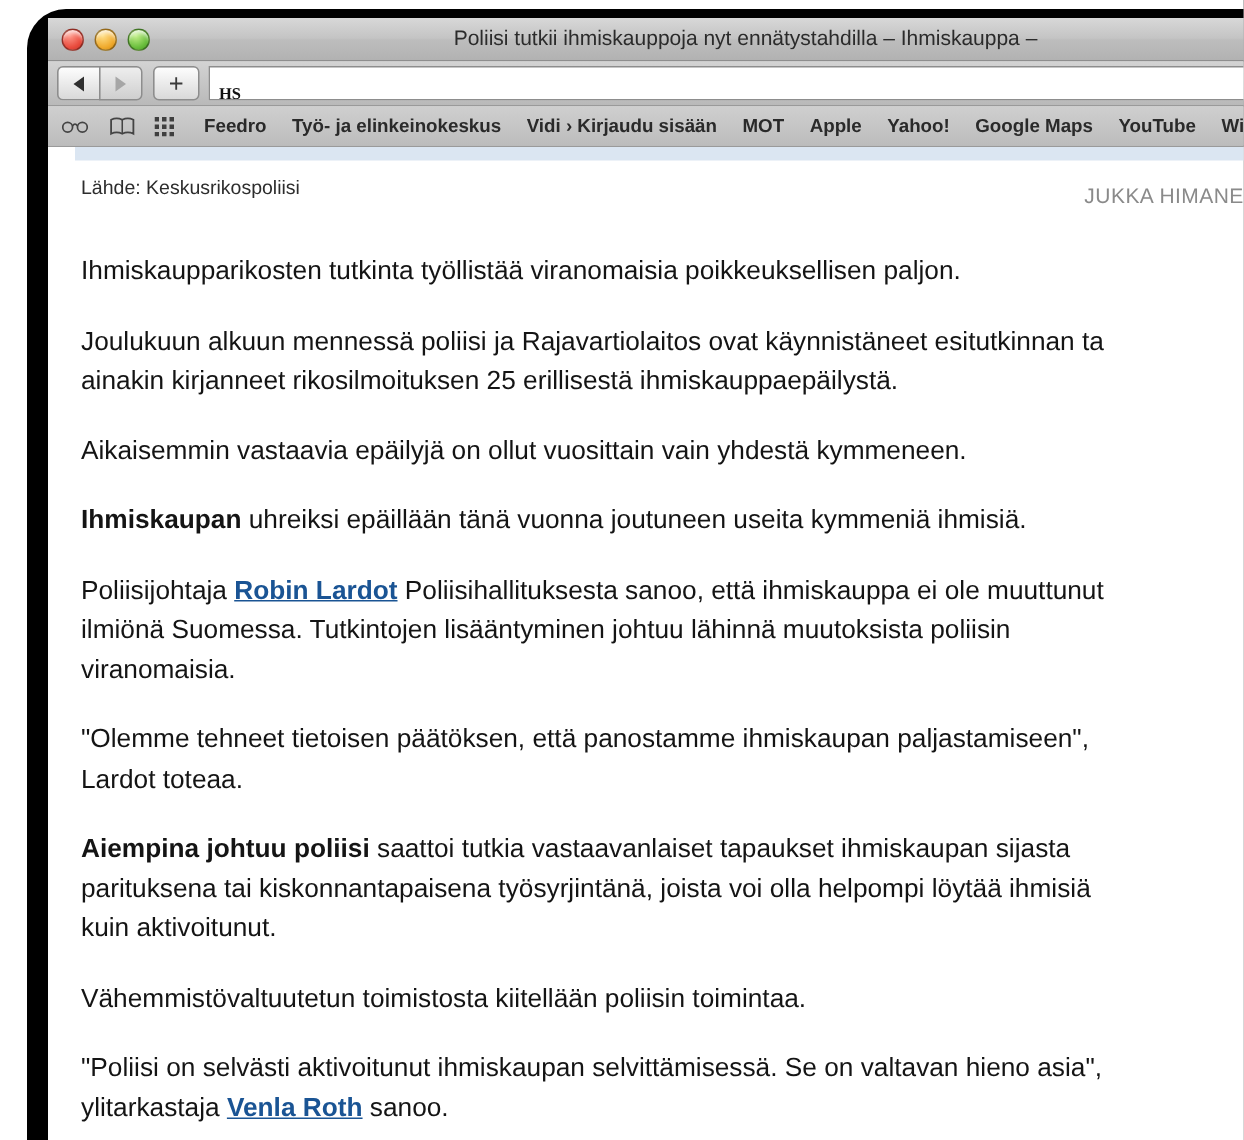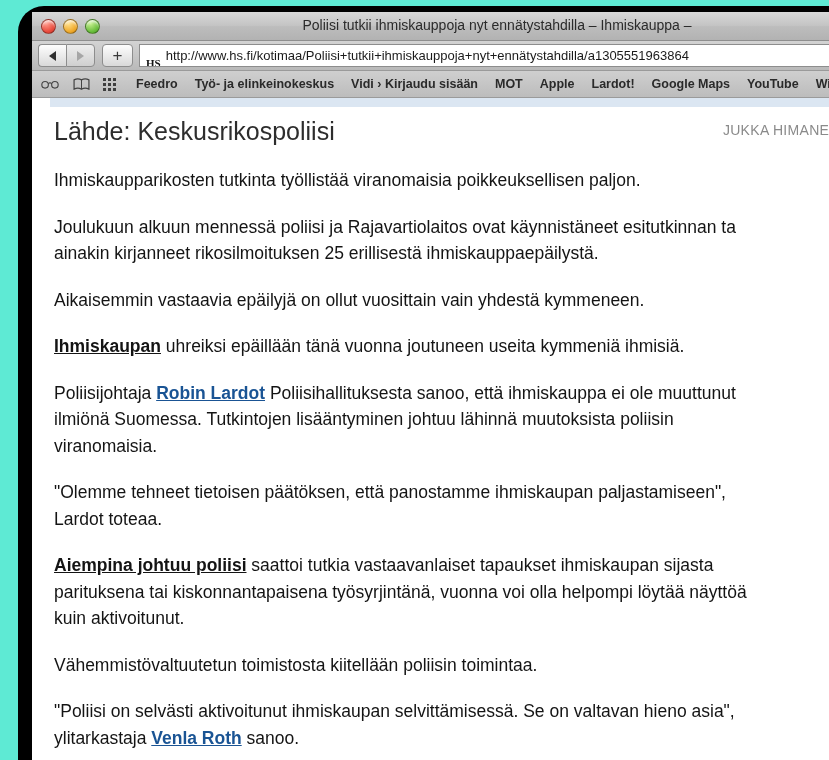--- a/index.html
+++ b/index.html
@@ -2,21 +2,21 @@
 <html><head>
 <meta charset="utf-8">
 <style>
   html,body{margin:0;padding:0;}
   body{
     width:829px;height:760px;overflow:hidden;
     background:#000;
     font-family:"Liberation Sans", sans-serif;
     -webkit-font-smoothing:antialiased;
   }
-  #screen{position:relative;width:829px;height:760px;background:#5eead4;overflow:hidden;}
+  #screen{position:relative;width:829px;height:760px;background:#ffffff;overflow:hidden;}
 
   
   .bezel{
     position:absolute;left:18px;top:6px;width:860px;height:770px;
     background:#000;border-top-left-radius:26px;
   }
 
   
   .window{
     position:absolute;left:32px;top:12px;width:810px;height:752px;
@@ -88,33 +88,33 @@
   }
   .bm-item.first{margin-left:6px;}
 
   
   .content{position:relative;background:#fff;height:668px;overflow:hidden;}
   .topband{height:9px;background:#dbe6f2;margin-left:18px;}
   .credit-row{
     position:relative;height:36px;margin-top:6px;
   }
   .source{
-    position:absolute;left:22px;top:4px;font-size:25px;color:#2d2d2d;white-space:nowrap;
+    position:absolute;left:22px;top:4px;font-size:13px;color:#2d2d2d;white-space:nowrap;
   }
   .photocredit{
     position:absolute;right:-6px;top:9px;font-size:14px;color:#8a8a8a;
     letter-spacing:.3px;white-space:nowrap;
   }
   .article{padding:18px 0 0 22px;}
   .para{
     font-size:17.5px;line-height:26.5px;color:#141414;
     margin:0 0 20px 0;white-space:nowrap;
   }
   .para .ln{display:block;}
-  .para b{font-weight:bold;text-decoration:underline;}
+  .para b{font-weight:bold;}
   .link{color:#1a5494;font-weight:bold;text-align:center;}
 </style>
 </head>
 <body>
 
 <div id="screen">
   <div class="bezel"></div>
 
   <div class="window">
 
@@ -132,21 +132,20 @@
         <div class="navbtn left">
           <span class="tri tri-l"></span>
         </div>
         <div class="navbtn right">
           <span class="tri tri-r"></span>
         </div>
       </div>
       <div class="plusbtn">+</div>
       <div class="urlfield">
         <span class="favicon">HS</span>
-        <span class="urltext">http://www.hs.fi/kotimaa/Poliisi+tutkii+ihmiskauppoja+nyt+ennätystahdilla/a1305551963864</span>
       </div>
     </div>
 
     <div class="bookmarks">
       <span class="bm-icon first">
         <svg width="18" height="12" viewBox="0 0 22 12">
           <circle cx="5" cy="7" r="4" fill="none" stroke="#444" stroke-width="1.4"></circle>
           <circle cx="17" cy="7" r="4" fill="none" stroke="#444" stroke-width="1.4"></circle>
           <path d="M9 6 Q11 3 13 6" fill="none" stroke="#444" stroke-width="1.4"></path>
         </svg>
@@ -170,21 +169,21 @@
               <rect x="5" y="10" width="3" height="3"></rect>
               <rect x="10" y="10" width="3" height="3"></rect>
           </g>
         </svg>
       </span>
       <span class="bm-item first">Feedro</span>
       <span class="bm-item">Työ- ja elinkeinokeskus</span>
       <span class="bm-item">Vidi › Kirjaudu sisään</span>
       <span class="bm-item">MOT</span>
       <span class="bm-item">Apple</span>
-      <span class="bm-item">Lardot!</span>
+      <span class="bm-item">Yahoo!</span>
       <span class="bm-item">Google Maps</span>
       <span class="bm-item">YouTube</span>
       <span class="bm-item">Wikiped</span>
     </div>
 
     <div class="content">
       <div class="topband"></div>
       <div class="credit-row">
         <div class="source">Lähde: Keskusrikospoliisi</div>
         <div class="photocredit">JUKKA HIMANEN /</div>
@@ -207,21 +206,21 @@
             <span class="ln"><span>Poliisijohtaja </span><a class="link" href="#">Robin Lardot</a><span> Poliisihallituksesta sanoo, että ihmiskauppa ei ole muuttunut</span></span>
             <span class="ln"><span>ilmiönä Suomessa. Tutkintojen lisääntyminen johtuu lähinnä muutoksista poliisin</span></span>
             <span class="ln"><span>viranomaisia.</span></span>
           </p>
           <p class="para">
             <span class="ln"><span>"Olemme tehneet tietoisen päätöksen, että panostamme ihmiskaupan paljastamiseen",</span></span>
             <span class="ln"><span>Lardot toteaa.</span></span>
           </p>
           <p class="para">
             <span class="ln"><b>Aiempina johtuu poliisi</b><span> saattoi tutkia vastaavanlaiset tapaukset ihmiskaupan sijasta</span></span>
-            <span class="ln"><span>parituksena tai kiskonnantapaisena työsyrjintänä, vuonna voi olla helpompi löytää näyttöä</span></span>
+            <span class="ln"><span>parituksena tai kiskonnantapaisena työsyrjintänä, joista voi olla helpompi löytää ihmisiä</span></span>
             <span class="ln"><span>kuin aktivoitunut.</span></span>
           </p>
           <p class="para">
             <span class="ln"><span>Vähemmistövaltuutetun toimistosta kiitellään poliisin toimintaa.</span></span>
           </p>
           <p class="para">
             <span class="ln"><span>"Poliisi on selvästi aktivoitunut ihmiskaupan selvittämisessä. Se on valtavan hieno asia",</span></span>
             <span class="ln"><span>ylitarkastaja </span><a class="link" href="#">Venla Roth</a><span>  sanoo.</span></span>
           </p>
         </div>

